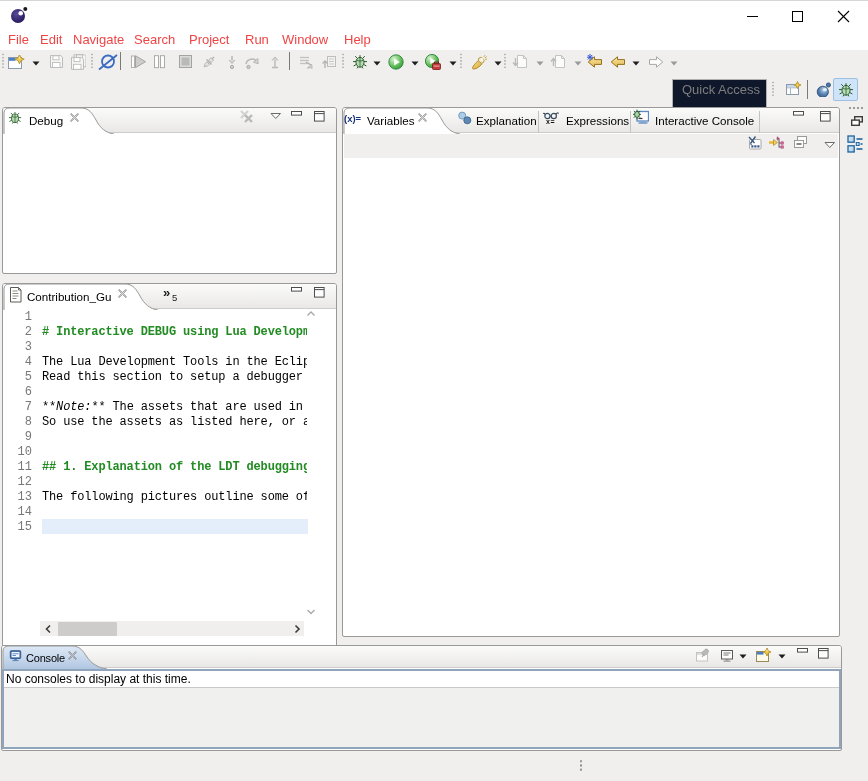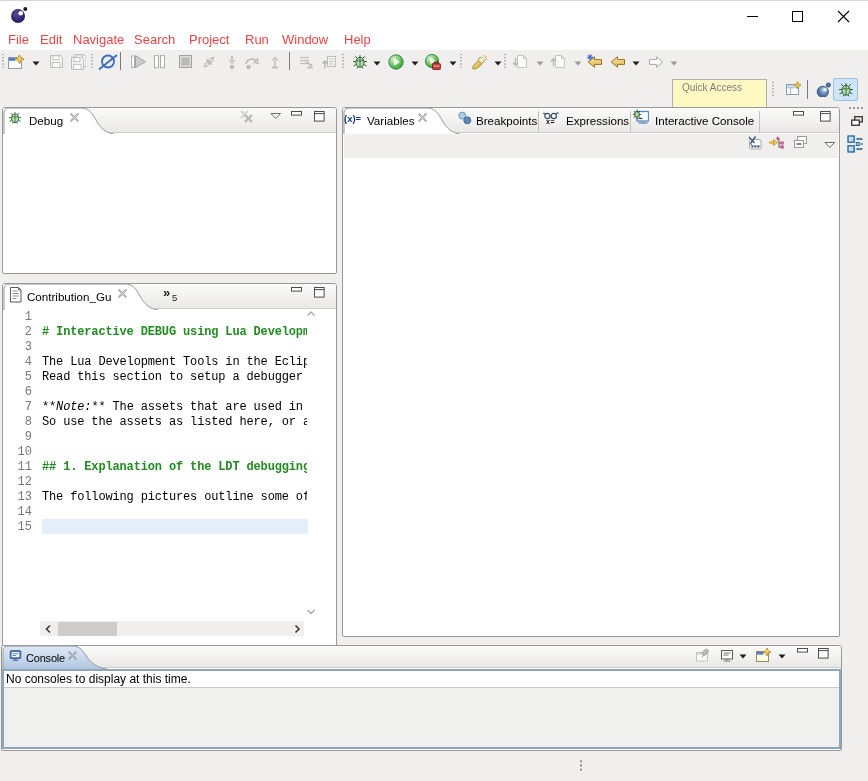--- a/index.html
+++ b/index.html
@@ -3,21 +3,21 @@
 <meta charset="utf-8">
 <style>
 * { margin:0; padding:0; box-sizing:border-box; }
 html,body { width:868px; height:781px; overflow:hidden; }
 body { font-family:"Liberation Sans", sans-serif; background:#f0efee; position:relative; }
 .abs { position:absolute; }
 #titlebar { position:absolute; left:0; top:0; width:868px; height:30px; background:#ffffff; border-top:1px solid #d6d6d6; }
 #title-text { position:absolute; left:31px; top:9px; font-size:12px; color:#000; white-space:nowrap; }
 #menubar { position:absolute; left:0; top:30px; width:868px; height:20px; background:#ffffff; }
 #menubar span { position:absolute; top:2px; font-size:13px; color:#ef4444; }
-#qa { position:absolute; left:672px; top:79px; width:95px; height:37px; background:#fef9c3; border:1px solid #b0b0b0; font-size:10px; color:#7d7d7d; padding:2px 0 0 9px; }
+#qa { position:absolute; left:672px; top:79px; width:95px; height:37px; background:#0f172a; border:1px solid #b0b0b0; font-size:13px; color:#7d7d7d; padding:2px 0 0 9px; }
 #persp-debug { position:absolute; left:833px; top:78px; width:25px; height:23px; background:#cfe4f8; border:1px solid #9dc0e2; border-radius:2px; }
 .panel { position:absolute; background:#ffffff; border:1px solid #999999; border-radius:3px 3px 2px 2px; }
 .phead { position:absolute; left:0; top:0; right:0; height:25px; background:linear-gradient(#fbfbfa,#e9e8e6); border-bottom:1px solid #cdccca; border-radius:2px 2px 0 0; }
 .tabsvg { position:absolute; left:0; top:-1px; }
 .tablabel { position:absolute; font-size:11.6px; color:#000; top:6px; white-space:nowrap; }
 .tabsep { position:absolute; top:3px; width:1px; height:22px; background:#c2c2c0; }
 #ed-body { position:absolute; left:1px; top:26px; right:1px; bottom:1px; background:#fff; border-radius:0 0 2px 2px; }
 #gutter { position:absolute; left:0; top:0; width:34px; bottom:0; background:#ffffff; color:#787878;
   font-family:"Liberation Mono", monospace; font-size:12px; line-height:15px; text-align:right; padding-right:6px; white-space:pre; }
 #edtext { position:absolute; left:38px; top:0; width:265px; height:312px; overflow:hidden;
@@ -453,21 +453,21 @@
     <path d="M2,1.5 L5.5,5 L2,8.5" fill="none" stroke="#3c3c3c" stroke-width="1.6"></path>
   </svg>
 <div class="hsthumb" style="left:58px;top:622px;width:59px;height:14px"></div>
 <div class="panel" id="p-vars" style="left:342px;top:107px;width:498px;height:530px;">
 <div class="phead"></div>
 <svg class="tabsvg" width="118" height="27" viewBox="0 0 118 27">
 <path d="M1,27 L1,6 Q1,1 7,1 L84,1 C92,1 95,6 99,13 C103,21 109,26 117,27 Z" fill="#ffffff"></path>
 <path d="M1,27 L1,6 Q1,1 7,1 L84,1 C92,1 95,6 99,13 C103,21 109,26 117,27" fill="none" stroke="#999999" stroke-width="1"></path>
 </svg>
 <div class="tablabel" style="left:24px">Variables</div>
-<div class="tablabel" style="left:133px">Breakpoints</div>
+<div class="tablabel" style="left:133px">Explanation</div>
 <div class="tablabel" style="left:223px">Expressions</div>
 <div class="tablabel" style="left:312px">Interactive Console</div>
 <div class="tabsep" style="left:195px"></div>
 <div class="tabsep" style="left:287px"></div>
 <div class="tabsep" style="left:416px"></div>
 <div style="position:absolute;left:1px;top:26px;right:1px;height:24px;background:#f0efee;"></div>
 <div style="position:absolute;left:1px;top:50px;right:1px;bottom:1px;background:#fff;border-radius:0 0 2px 2px;"></div>
 </div>
 <svg class="abs" style="left:344px;top:111px" width="20" height="14" viewBox="0 0 20 14">
     <text x="0" y="11" font-family="Liberation Sans" font-size="9.5" font-weight="bold" fill="#16347c">(x)=</text>

